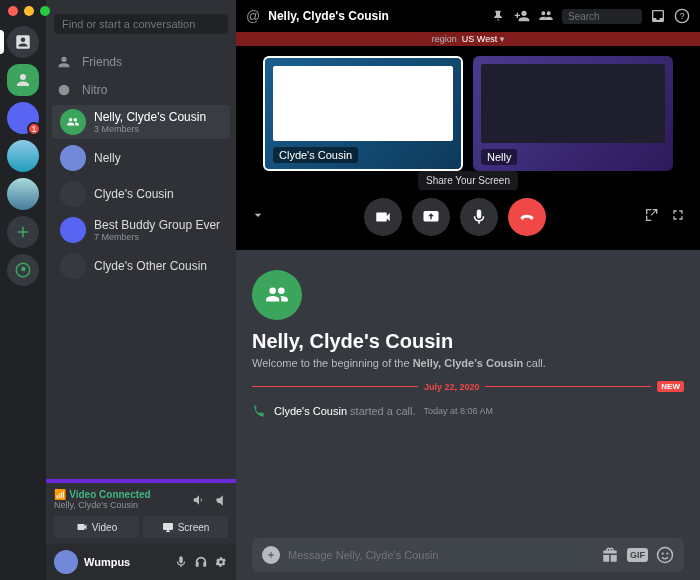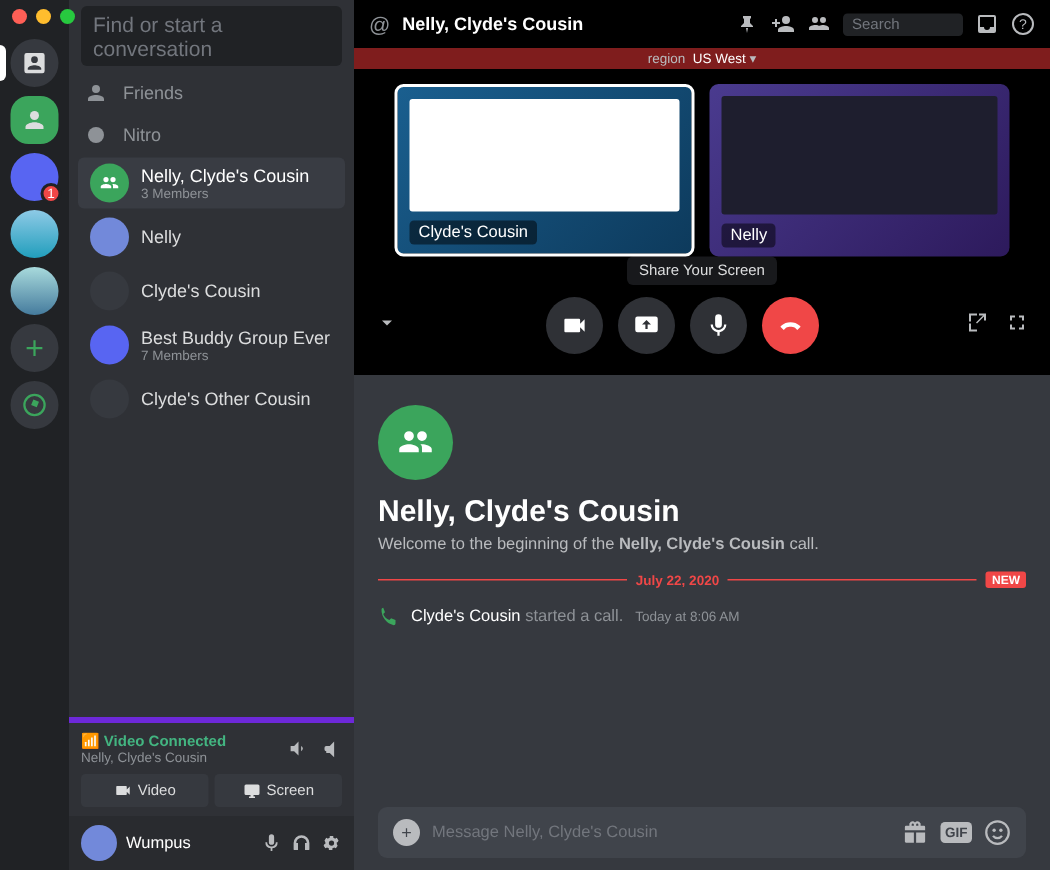--- a/index.html
+++ b/index.html
@@ -7,21 +7,21 @@
 .traffic{position:absolute;top:6px;left:8px;display:flex;gap:6px;z-index:10}
 .traffic span{width:10px;height:10px;border-radius:50%}
 .tr{background:#ff5f56}.ty{background:#ffbd2e}.tg{background:#27c93f}
 .servers{width:46px;background:#202225;padding-top:26px;display:flex;flex-direction:column;align-items:center;gap:6px}
 .srv{width:32px;height:32px;border-radius:50%;background:#36393f;display:flex;align-items:center;justify-content:center;position:relative;cursor:pointer}
 .srv.active{border-radius:12px;background:#3ba55c}
 .srv.pill::before{content:"";position:absolute;left:-7px;width:4px;height:24px;background:#fff;border-radius:0 4px 4px 0}
 .srv svg{width:18px;height:18px;fill:#dcddde}
 .badge{position:absolute;bottom:-2px;right:-2px;background:#f04747;color:#fff;font-size:9px;width:14px;height:14px;border-radius:50%;display:flex;align-items:center;justify-content:center;border:2px solid #202225}
 .sidebar{width:190px;background:#2f3136;display:flex;flex-direction:column}
-.search-bar{margin:4px 8px;background:#202225;border-radius:4px;padding:4px 8px;font-size:14px;color:#72767d}
+.search-bar{margin:14px 8px;background:#202225;border-radius:4px;padding:4px 8px;font-size:11px;color:#72767d}
 .nav-item{display:flex;align-items:center;gap:10px;padding:6px 10px;font-size:12px;color:#8e9297;cursor:pointer}
 .nav-item svg{width:16px;height:16px;fill:#8e9297}
 .dm-header{display:flex;justify-content:space-between;align-items:center;padding:12px 10px 4px;font-size:9px;font-weight:600;color:#8e9297;letter-spacing:.5px}
 .dm-header svg{width:12px;height:12px;fill:#8e9297}
 .dm-item{display:flex;align-items:center;gap:8px;padding:4px 8px;margin:1px 6px;border-radius:4px;cursor:pointer}
 .dm-item.sel{background:#393c43}
 .dm-item .av{width:26px;height:26px;border-radius:50%;background:#3ba55c;display:flex;align-items:center;justify-content:center;flex-shrink:0}
 .dm-item .av svg{width:14px;height:14px;fill:#fff}
 .dm-item .txt{display:flex;flex-direction:column;overflow:hidden}
 .dm-item .name{font-size:12px;color:#dcddde;white-space:nowrap;overflow:hidden;text-overflow:ellipsis}
@@ -32,21 +32,21 @@
 .voice-status{display:flex;justify-content:space-between;align-items:center;margin-bottom:6px}
 .voice-status .vs{font-size:10px;color:#43b581;font-weight:600}
 .voice-status .ch{font-size:9px;color:#8e9297}
 .voice-status .icns{display:flex;gap:8px}
 .voice-status .icns svg{width:14px;height:14px;fill:#b9bbbe;cursor:pointer}
 .voice-btns{display:flex;gap:4px}
 .voice-btns button{flex:1;background:#36393f;border:none;color:#dcddde;font-size:10px;padding:5px;border-radius:3px;display:flex;align-items:center;justify-content:center;gap:4px;cursor:pointer}
 .voice-btns svg{width:12px;height:12px;fill:#dcddde}
 .user-panel{background:#292b2f;padding:6px 8px;display:flex;align-items:center;gap:6px}
 .user-panel .av{width:24px;height:24px;border-radius:50%;background:#7289da}
-.user-panel .uname{font-size:11px;color:#fff;font-weight:400;flex:1}
+.user-panel .uname{font-size:11px;color:#fff;font-weight:700;flex:1}
 .user-panel svg{width:14px;height:14px;fill:#b9bbbe;cursor:pointer}
 .main{flex:1;display:flex;flex-direction:column;background:#36393f}
 .header{height:32px;background:#000;display:flex;align-items:center;padding:0 10px;gap:8px}
 .header .at{font-size:14px;color:#8e9297}
 .header .title{font-size:12px;color:#fff;font-weight:600;flex:1}
 .header svg{width:16px;height:16px;fill:#b9bbbe;cursor:pointer}
 .header .search{background:#202225;border-radius:3px;padding:2px 6px;font-size:10px;color:#72767d;width:80px}
 .region{background:#7f1d1d;font-size:9px;color:#b9bbbe;text-align:center;padding:2px 12px}
 .call-area{background:#000;padding:10px 14px 14px;display:flex;flex-direction:column}
 .videos{display:flex;gap:10px;justify-content:center}

